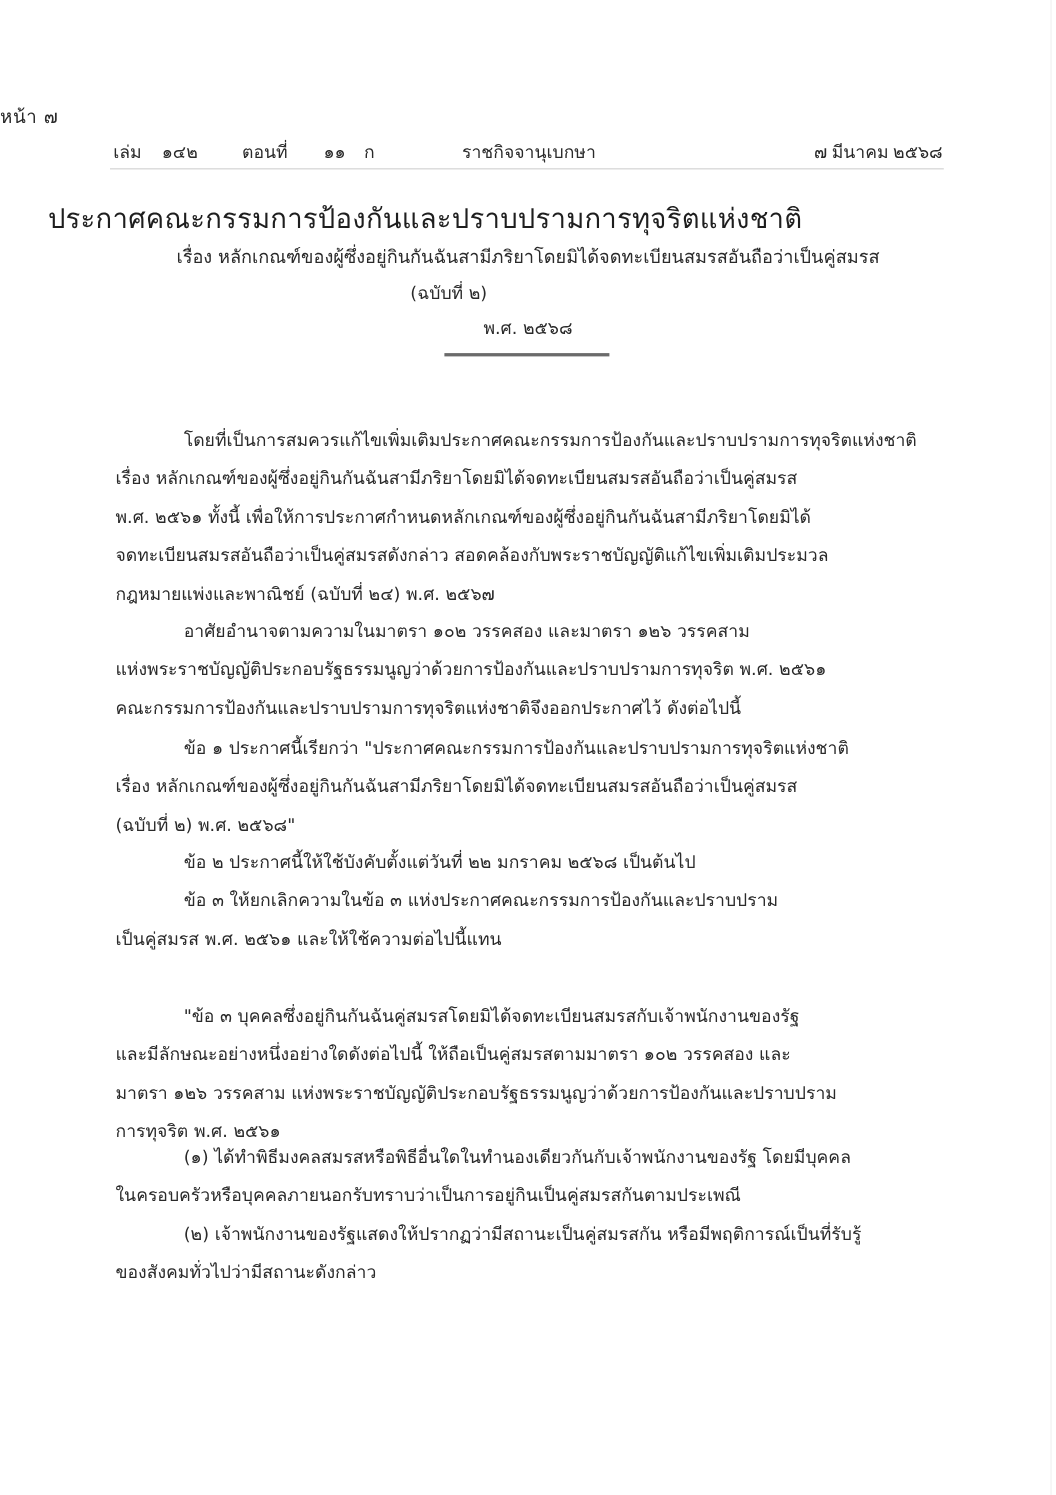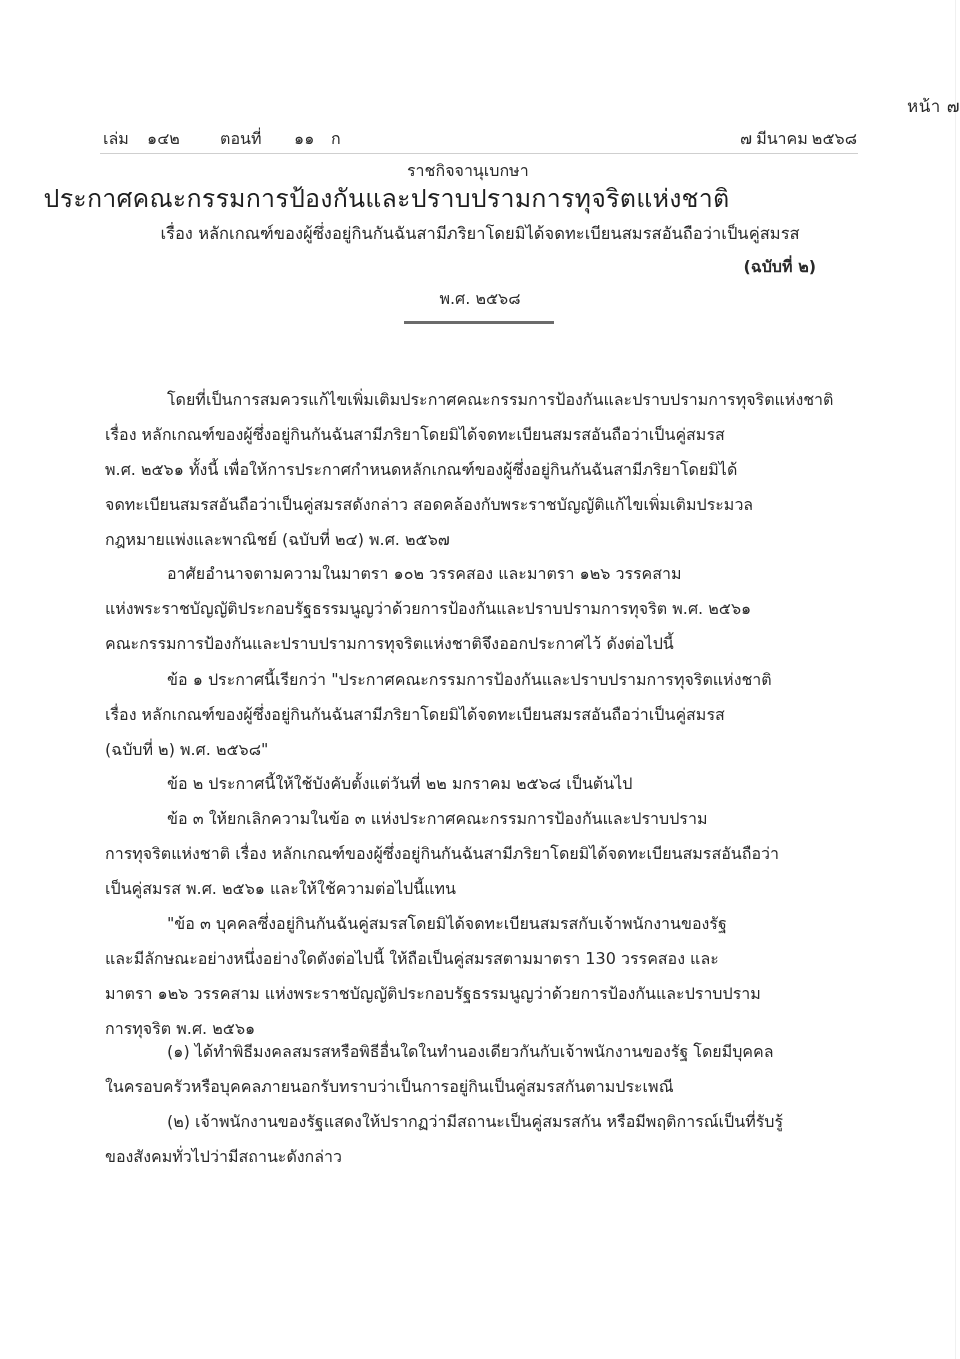--- a/index.html
+++ b/index.html
@@ -21,40 +21,40 @@
       width: 955px;
       height: 1359px;
       background: #ffffff;
       border-right: 1px solid #f0f0f0;
     }
     .page-number {
       position: absolute;
       top: 92px;
       left: 0;
       width: 960px;
-      text-align: right;
+      text-align: left;
       font-size: 17px;
       letter-spacing: 0.5px;
     }
     .gazette-header {
       position: absolute;
       top: 124px;
       left: 103px;
       width: 754px;
       height: 28px;
       font-size: 16px;
       font-family: Liberation Serif, serif;
     }
     .gazette-header span { position: absolute; top: 2px; white-space: nowrap; }
     .gh-volume-label { left: 0; }
     .gh-volume { left: 44px; }
     .gh-issue-label { left: 117px; }
     .gh-issue { left: 191px; }
     .gh-section { left: 228px; }
-    .gh-title { left: 304px; margin-top: 32px; }
+    .gh-title { left: 317px; }
     .gh-date { right: 0; }
     .header-rule {
       position: absolute;
       top: 153px;
       left: 100px;
       width: 758px;
       height: 1px;
       background: #cfcfcf;
     }
     .doc-title {
@@ -73,23 +73,22 @@
       left: 0;
       width: 960px;
       text-align: center;
       font-size: 16.5px;
     }
     .doc-edition {
       position: absolute;
       top: 254px;
       left: 0;
       width: 816px;
-      text-align: right;
+      text-align: center;
       font-size: 16px;
-      font-weight: bold;
     }
     .doc-year {
       position: absolute;
       top: 286px;
       left: 0;
       width: 960px;
       text-align: center;
       font-size: 16px;
     }
     .title-divider {
@@ -160,27 +159,26 @@
     <span class="line">เรื่อง หลักเกณฑ์ของผู้ซึ่งอยู่กินกันฉันสามีภริยาโดยมิได้จดทะเบียนสมรสอันถือว่าเป็นคู่สมรส</span>
     <span class="line">(ฉบับที่ ๒) พ.ศ. ๒๕๖๘"</span>
   </div>
 
   <div class="body-text" style="top:722px">
     <span class="line first">ข้อ ๒ ประกาศนี้ให้ใช้บังคับตั้งแต่วันที่ ๒๒ มกราคม ๒๕๖๘ เป็นต้นไป</span>
   </div>
 
   <div class="body-text" style="top:757px">
     <span class="line first">ข้อ ๓ ให้ยกเลิกความในข้อ ๓ แห่งประกาศคณะกรรมการป้องกันและปราบปราม</span>
-    <span class="line">การทุจริตแห่งชาติ เรื่อง หลักเกณฑ์ของผู้ซึ่งอยู่กินกันฉันสามีภริยาโดยมิได้จดทะเบียนสมรสอันถือว่า</span>
     <span class="line">เป็นคู่สมรส พ.ศ. ๒๕๖๑ และให้ใช้ความต่อไปนี้แทน</span>
   </div>
 
   <div class="body-text" style="top:862px">
     <span class="line first">"ข้อ ๓ บุคคลซึ่งอยู่กินกันฉันคู่สมรสโดยมิได้จดทะเบียนสมรสกับเจ้าพนักงานของรัฐ</span>
-    <span class="line">และมีลักษณะอย่างหนึ่งอย่างใดดังต่อไปนี้ ให้ถือเป็นคู่สมรสตามมาตรา 130 วรรคสอง และ</span>
+    <span class="line">และมีลักษณะอย่างหนึ่งอย่างใดดังต่อไปนี้ ให้ถือเป็นคู่สมรสตามมาตรา ๑๐๒ วรรคสอง และ</span>
     <span class="line">มาตรา ๑๒๖ วรรคสาม แห่งพระราชบัญญัติประกอบรัฐธรรมนูญว่าด้วยการป้องกันและปราบปราม</span>
     <span class="line">การทุจริต พ.ศ. ๒๕๖๑</span>
   </div>
 
   <div class="body-text" style="top:990px">
     <span class="line first">(๑) ได้ทำพิธีมงคลสมรสหรือพิธีอื่นใดในทำนองเดียวกันกับเจ้าพนักงานของรัฐ โดยมีบุคคล</span>
     <span class="line">ในครอบครัวหรือบุคคลภายนอกรับทราบว่าเป็นการอยู่กินเป็นคู่สมรสกันตามประเพณี</span>
   </div>
 
   <div class="body-text" style="top:1060px">

